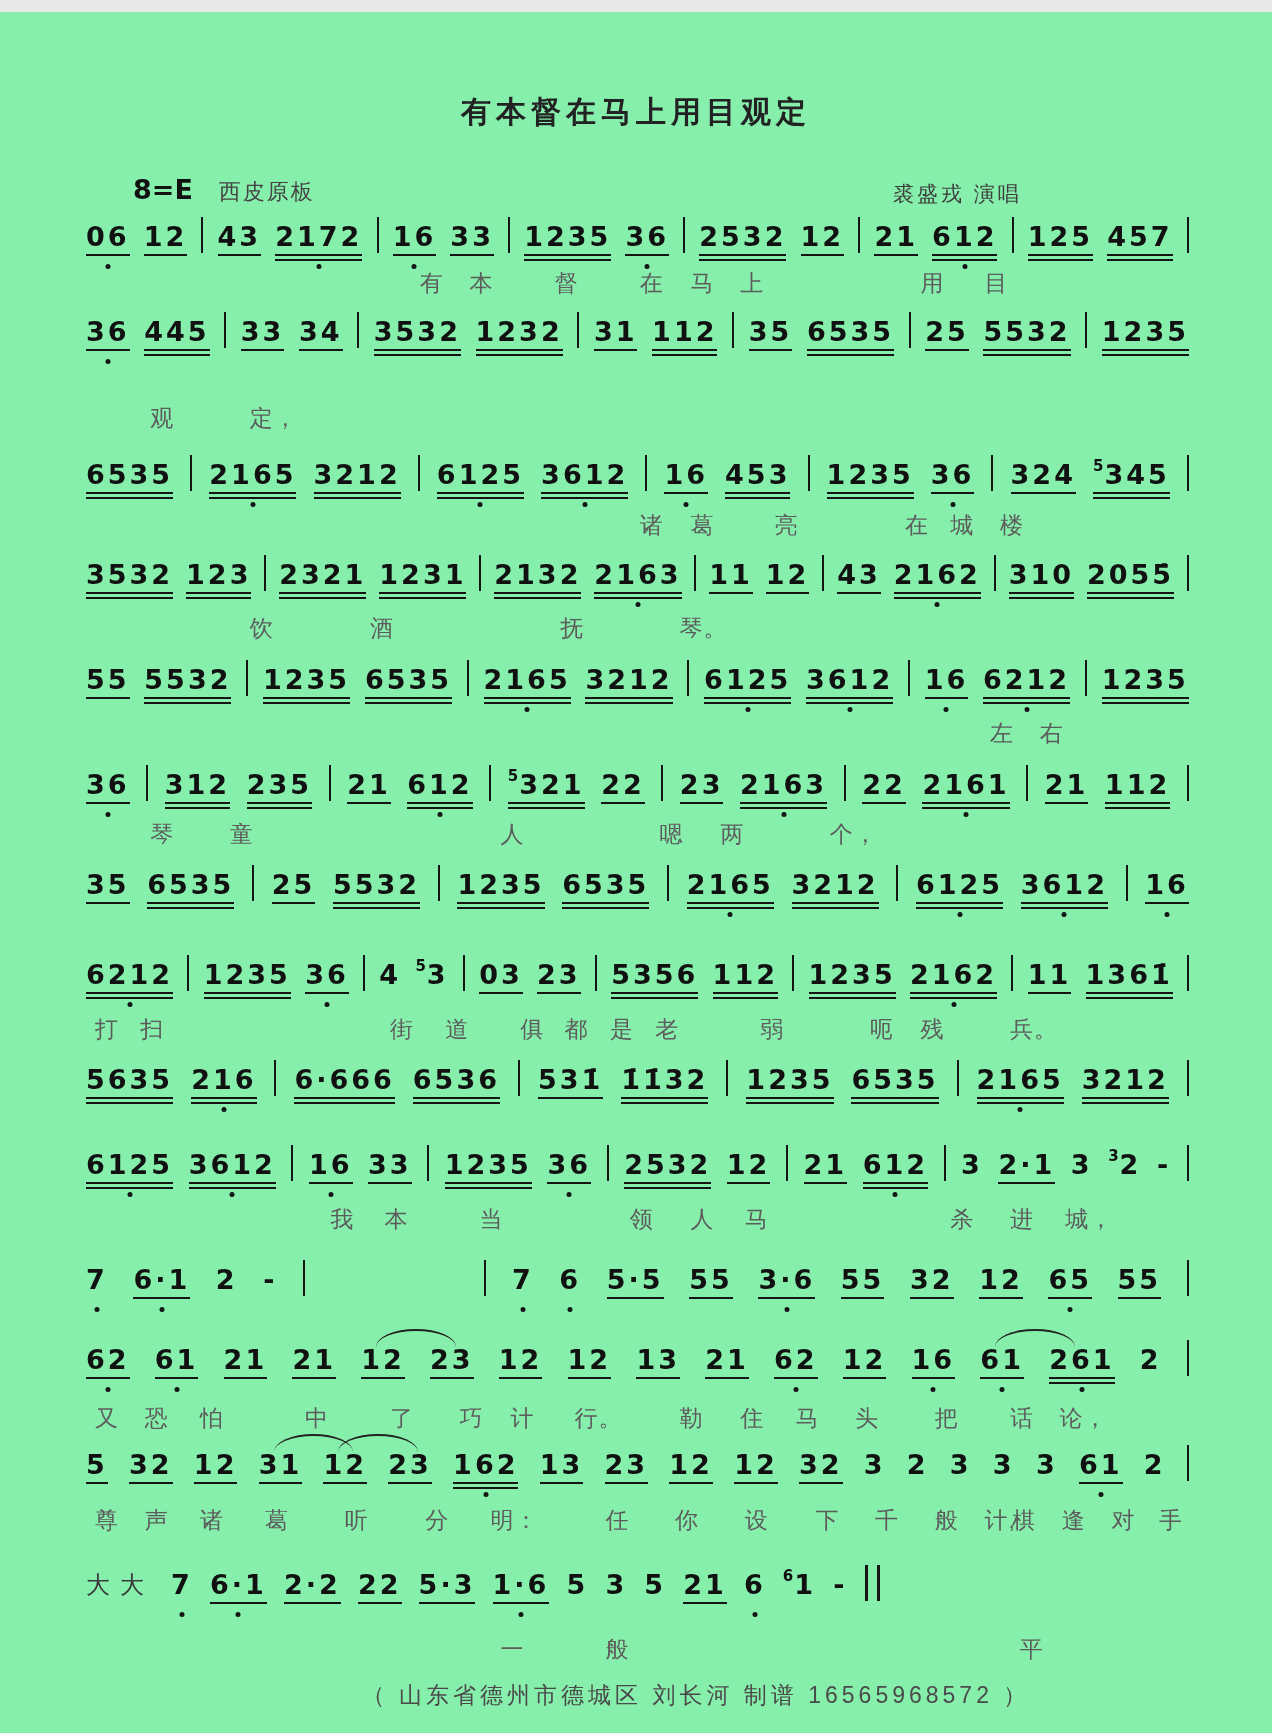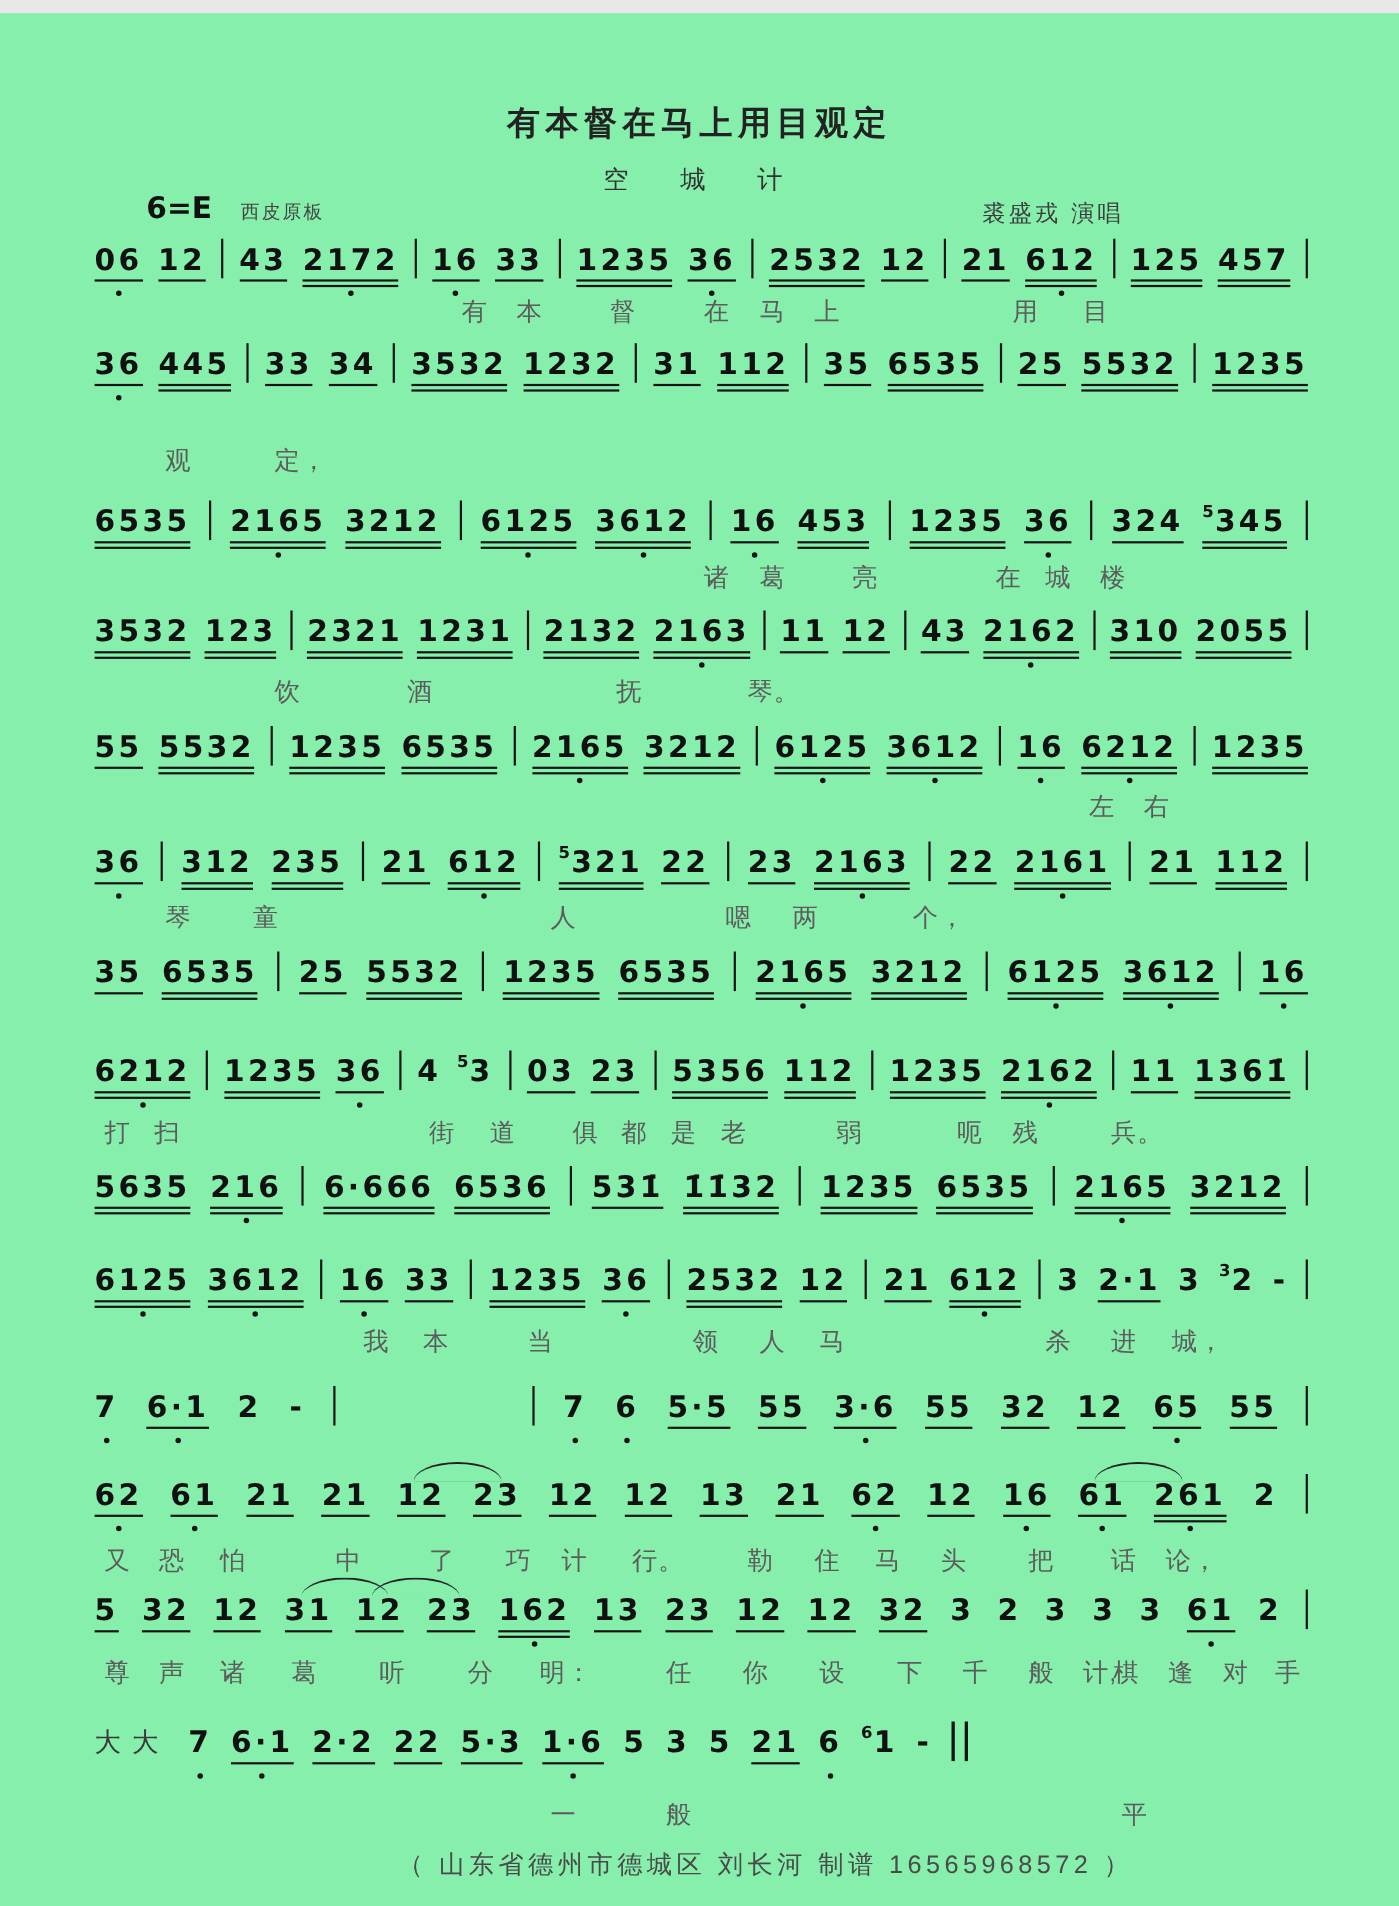--- a/index.html
+++ b/index.html
@@ -5,21 +5,21 @@
   html,body{margin:0;padding:0;background:#e8e8e8;}
   .page{position:relative;width:1272px;height:1733px;background:#86efac;margin:12px auto;overflow:hidden;
         font-family:"Liberation Sans",sans-serif;color:#1a1a1a;}
   .title{position:absolute;top:80px;left:0;width:100%;text-align:center;
          font-size:30px;font-weight:bold;letter-spacing:5px;color:#222;
          font-family:"DejaVu Serif",serif;}
   .subtitle{position:absolute;top:136px;left:0;width:100%;text-align:center;
             font-size:23px;letter-spacing:12px;color:#333;}
   .meta{position:absolute;top:162px;left:133px;display:flex;align-items:baseline;gap:26px;}
   .keysig{font-size:27px;font-weight:bold;color:#111;font-family:"DejaVu Sans",sans-serif;}
-  .banshi{font-size:17px;color:#444;letter-spacing:2px;}
+  .banshi{font-size:22px;color:#444;letter-spacing:2px;}
   .performer{position:absolute;top:168px;left:893px;font-size:21px;color:#3d3d3d;letter-spacing:3px;}
   .score{position:absolute;left:85px;top:0;width:1105px;height:1715px;}
   .mline{position:absolute;left:0;width:100%;display:flex;flex-wrap:nowrap;
          justify-content:space-between;align-items:flex-end;
          font-family:"DejaVu Sans",sans-serif;font-weight:bold;font-size:27px;color:#111;
          white-space:nowrap;}
   .tok{position:relative;letter-spacing:3px;line-height:1.05;padding:0 1px 4px 1px;}
   .u1::after,.u2::after{content:'';position:absolute;left:1px;right:1px;bottom:-1px;height:2px;background:#151515;}
   .u2::before{content:'';position:absolute;left:1px;right:1px;bottom:-6px;height:2px;background:#151515;}
   .odot{position:absolute;left:50%;transform:translateX(-50%);bottom:-14px;
@@ -36,23 +36,22 @@
   .lych{position:absolute;top:0;font-size:23px;color:#5c5c5c;letter-spacing:1px;
         font-family:"Liberation Sans",sans-serif;white-space:nowrap;}
   .footer{position:absolute;top:1668px;left:0;width:100%;text-align:center;text-indent:120px;
           font-size:23px;color:#4a4a4a;letter-spacing:4px;}
 </style>
 </head>
 <body>
 
 <div class="page">
   <div class="title">有本督在马上用目观定</div>
-  <div class="subtitle">空　城　计</div>
   <div class="meta">
-    <span class="keysig">6=E</span>
+    <span class="keysig">8=E</span>
     <span class="banshi">西皮原板</span>
   </div>
   <div class="performer">裘盛戎  演唱</div>
   <div class="score">
       <div class="mline" style="top: 205px;">
         <span class="tok u1">06<i class="odot"></i></span>
         <span class="tok u1">12</span>
         <span class="bar"></span>
         <span class="tok u1">43</span>
         <span class="tok u2">2172<i class="odot"></i></span>

